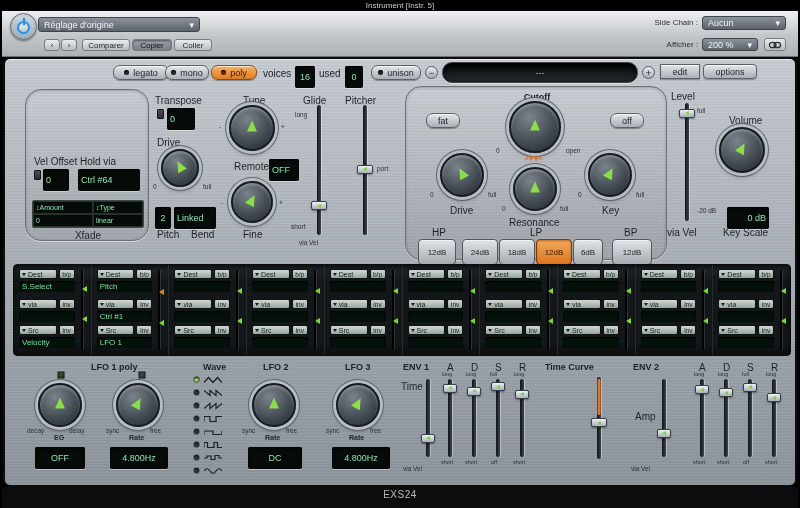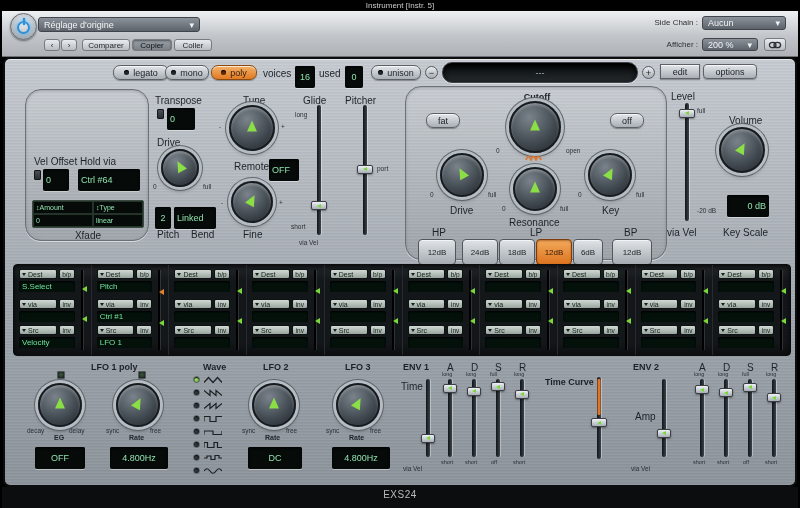--- a/index.html
+++ b/index.html
@@ -224,21 +224,21 @@
 
     <div class="lbl" style="left:666px;top:32px">Level</div>
     <div class="vs" style="left:674px;top:44px;width:16px;height:118px">
         <i class="tr"></i>
         <i class="hd" style="top:5%"></i>
       </div>
     <div class="tick" style="left:692px;top:48px">full</div>
     <div class="tick" style="left:692px;top:148px">-20 dB</div>
     <div class="lbl" style="left:724px;top:56px">Volume</div>
     <div class="knob kr" style="left:714px;top:68px;width:46px;height:46px"></div>
-    <div class="lcdbox" style="left:722px;top:136px;width:42px;height:14px;justify-content:flex-end">0 dB</div>
+    <div class="lcdbox" style="left:722px;top:148px;width:42px;height:14px;justify-content:flex-end">0 dB</div>
     <div class="lbl" style="left:662px;top:168px">via Vel</div>
     <div class="lbl" style="left:718px;top:168px">Key Scale</div>
 
     <div class="router">
 
       <div class="rcol">
         <div class="rline">
             <div class="rdd">
               <i class="tri"></i>
               <span>Dest</span>
@@ -678,21 +678,21 @@
     <div class="vs" style="left:510px;top:320px;width:14px;height:78px">
         <i class="tr"></i>
         <i class="hd" style="top:14%"></i>
       </div>
     <div class="tick" style="left:436px;top:400px;font-size:5.5px">short</div>
     <div class="tick" style="left:460px;top:400px;font-size:5.5px">short</div>
     <div class="tick" style="left:486px;top:400px;font-size:5.5px">off</div>
     <div class="tick" style="left:508px;top:400px;font-size:5.5px">short</div>
     <div class="tick" style="left:398px;top:406px">via Vel</div>
 
-    <div class="lbl b" style="left:540px;top:318px">Time Curve</div>
+    <div class="lbl b" style="left:540px;top:303px">Time Curve</div>
     <div class="vs" style="left:586px;top:318px;width:16px;height:82px">
         <i class="tr"></i>
         <i class="fill" style="top:2px;height:44%"></i>
         <i class="hd" style="top:50%"></i>
       </div>
 
     <div class="lbl b" style="left:628px;top:303px">ENV 2</div>
     <div class="lbl" style="left:694px;top:303px">A</div>
     <div class="lbl" style="left:718px;top:303px">D</div>
     <div class="lbl" style="left:742px;top:303px">S</div>

